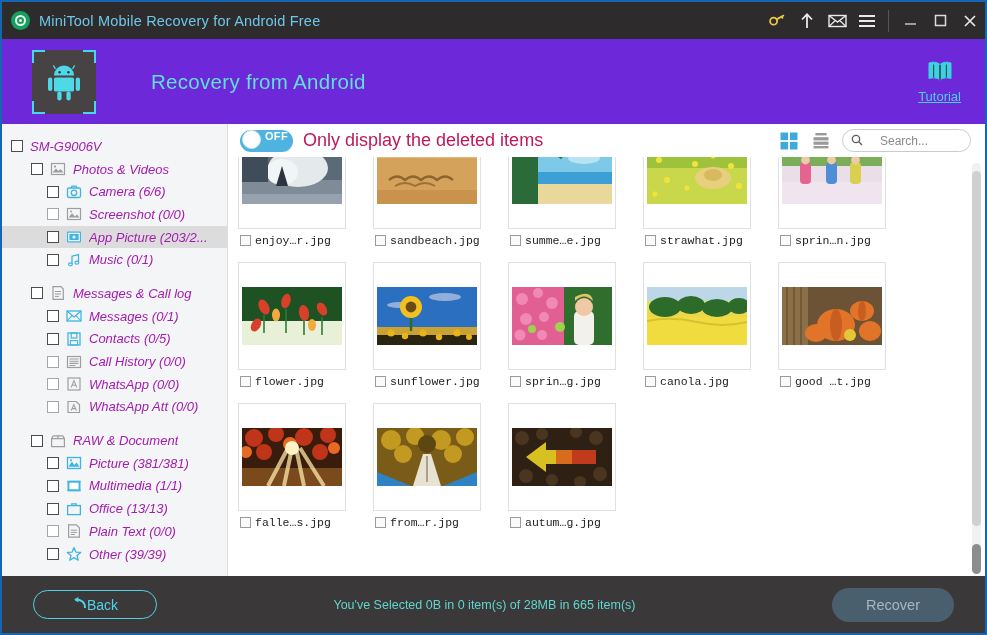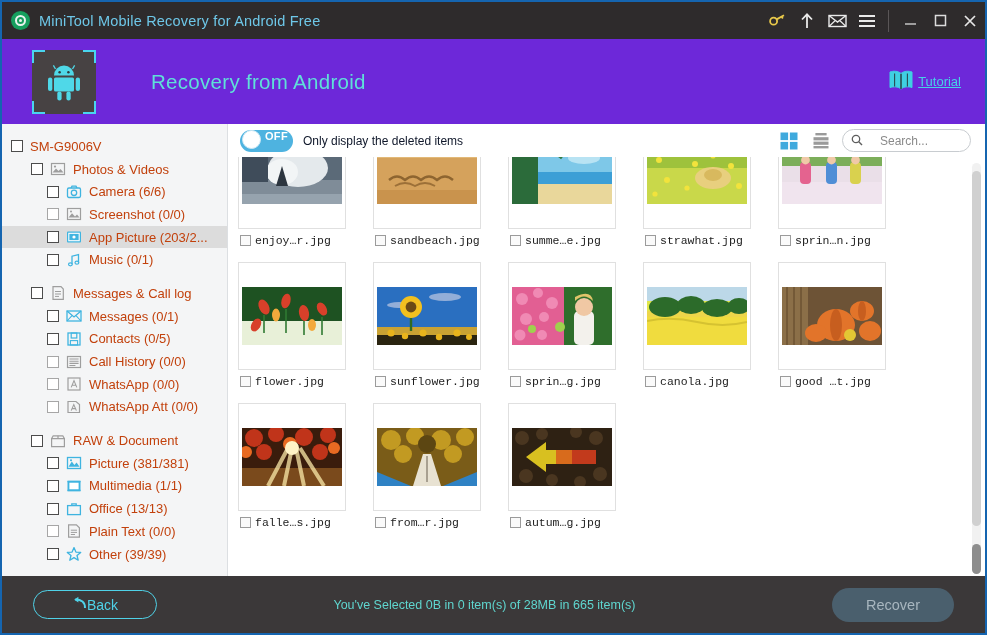--- a/index.html
+++ b/index.html
@@ -67,21 +67,21 @@
   .corner.tl { top:0; left:0; border-right:none; border-bottom:none; }
   .corner.tr { top:0; right:0; border-left:none; border-bottom:none; }
   .corner.bl { bottom:0; left:0; border-right:none; border-top:none; }
   .corner.br { bottom:0; right:0; border-left:none; border-top:none; }
   .droid { position:absolute; inset:0; display:flex; align-items:center; justify-content:center; }
   .header-title {
     margin-left:55px; color:#5fe0d8; font-size:20.5px; letter-spacing:.3px;
   }
   .tutorial {
     position:absolute; right:24px; top:50%; transform:translateY(-50%);
-    display:flex; flex-direction:row; align-items:center; gap:3px;
+    display:flex; flex-direction:column; align-items:center; gap:3px;
     cursor:pointer;
   }
   .tutorial-label {
     color:#46d2e6; font-size:13px; text-decoration:underline;
   }
 
   
   .content {
     position:absolute; top:122px; left:0; right:0; bottom:57px;
     display:flex;
@@ -102,21 +102,21 @@
   .tree-row.lvl2 { padding-left:29px; }
   .tree-row.lvl3 { padding-left:45px; }
   .tree-row.sel { background:#dcdcdc; }
   .tree-row.spacer { height:11px; }
   .cb {
     width:12px; height:12px; border:1px solid #4c4c4c; background:#fff;
     flex:0 0 auto;
   }
   .cb.dim { border-color:#a6a6a6; }
   .ic { width:16px; height:16px; flex:0 0 auto; display:block; }
-  .tree-label { color:#c2410c; font-size:13px; overflow:hidden; text-overflow:ellipsis; }
+  .tree-label { color:#a21caf; font-size:13px; overflow:hidden; text-overflow:ellipsis;font-style:italic; }
 
   
   .main {
     flex:1; position:relative; background:#ffffff; display:flex; flex-direction:column;
     min-width:0;
   }
   .toolbar {
     height:33px; flex:0 0 auto; display:flex; align-items:center;
     padding:0 14px 0 12px; background:#fff; gap:10px;
   }
@@ -125,21 +125,21 @@
     display:flex; align-items:flex-start; cursor:pointer; position:relative;
     flex:0 0 auto;
   }
   .toggle .knob {
     width:19px; height:19px; border-radius:50%; background:#fff; margin-left:2px;
     border:1px solid #cfe9f5;
   }
   .toggle .tgl-text {
     color:#fff; font-size:11px; font-weight:bold; margin-left:4px; letter-spacing:.3px;
   }
-  .toolbar-label { font-size:12px; color:#0f172a; }
+  .toolbar-label { font-size:18px; color:#be185d; }
   .toolbar-spacer { flex:1; }
   .viewbtn { width:22px; height:22px; cursor:pointer; display:flex; align-items:center; justify-content:center; }
   .searchbox {
     width:129px; height:23px; border:1px solid #c8ccd0; border-radius:12px;
     background:#fff; display:flex; align-items:center; padding:0 8px; gap:17px;
     flex:0 0 auto;
   }
   .searchbox input {
     border:none; outline:none; font-size:12px; color:#6b6b6b; width:100%;
     font-family:"Liberation Sans", sans-serif; background:transparent;

